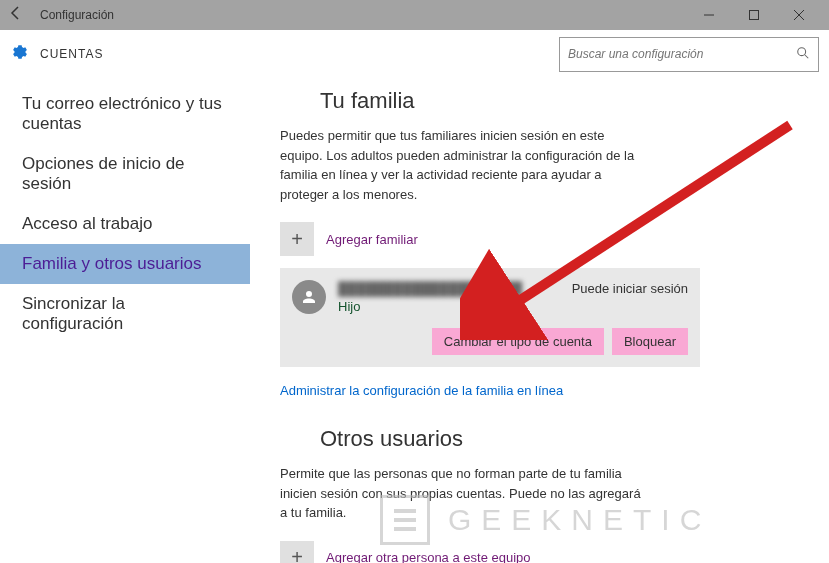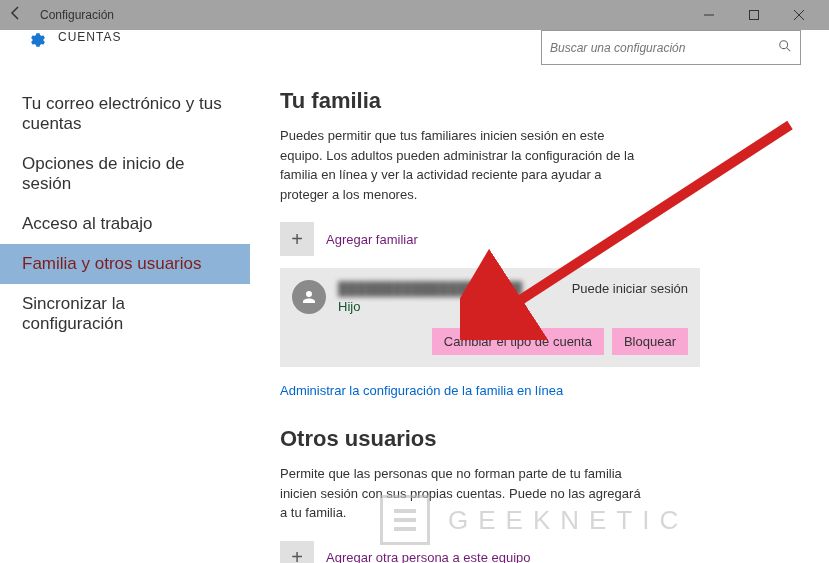--- a/index.html
+++ b/index.html
@@ -4,34 +4,34 @@
   <style>
     * { margin: 0; padding: 0; box-sizing: border-box; font-family: "Segoe UI", Tahoma, sans-serif; }
     body { background: #fff; width: 829px; height: 563px; overflow: hidden; position: relative; }
     
     .titlebar { height: 30px; display: flex; align-items: center; padding: 0 8px; background: #a3a3a3; }
     .titlebar .back { width: 24px; cursor: pointer; color: #333; }
     .titlebar .title { font-size: 12px; color: #333; margin-left: 8px; flex: 1; }
     .titlebar .controls { display: flex; gap: 0; }
     .titlebar .controls div { width: 45px; height: 30px; display: flex; align-items: center; justify-content: center; cursor: pointer; color: #333; }
     
-    .header { height: 48px; display: flex; align-items: flex-start; padding: 0 28px; }
+    .header { height: 48px; display: flex; align-items: center; padding: 0 10px; }
     .header .gear { color: #1976d2; margin-right: 10px; }
     .header .label { font-size: 12px; letter-spacing: 1px; color: #333; flex: 1; }
     .header .search { width: 260px; height: 35px; border: 1px solid #999; display: flex; align-items: center; padding: 0 8px; }
     .header .search input { border: none; outline: none; flex: 1; font-size: 12px; font-style: italic; color: #888; background: transparent; }
     .header .search .sicon { color: #666; font-size: 14px; }
     
     .body { display: flex; height: calc(100% - 78px); }
     .sidebar { width: 250px; padding-top: 6px; }
     .sidebar-item { padding: 10px 22px; font-size: 17px; color: #333; cursor: pointer; }
-    .sidebar-item.active { background: #8db3d9; color: #7f1d1d; }
+    .sidebar-item.active { background: #8db3d9; color: #4c1d95; }
     
     .main { flex: 1; padding: 10px 30px 0 30px; overflow-y: auto; }
-    .main h1 { font-size: 22px; font-weight: 700; color: #333; margin-bottom: 12px; }
+    .main h1 { font-size: 22px; font-weight: 400; color: #333; margin-bottom: 12px; margin-left: 40px; }
     .main p.desc { font-size: 13px; color: #333; line-height: 1.5; max-width: 370px; margin-bottom: 18px; }
     
     .add-row { display: flex; align-items: center; margin-bottom: 12px; cursor: pointer; }
     .plus-box { width: 34px; height: 34px; background: #e0e0e0; display: flex; align-items: center; justify-content: center; font-size: 20px; color: #555; margin-right: 12px; }
     .add-row .label { font-size: 13px; color: #701a75; }
     
     .member-card { background: #e8e8e8; padding: 12px; max-width: 420px; margin-bottom: 14px; }
     .member-top { display: flex; align-items: center; }
     .avatar { width: 34px; height: 34px; border-radius: 50%; background: #8a8a8a; display: flex; align-items: center; justify-content: center; margin-right: 12px; flex-shrink: 0; }
     .avatar svg { fill: #fff; }
@@ -44,21 +44,21 @@
     .btn { background: #f9a8d4; border: none; padding: 6px 12px; font-size: 13px; cursor: pointer; color: #333; }
     
     .link { color: #0066cc; font-size: 13px; cursor: pointer; margin-bottom: 28px; display: inline-block; }
     
     .arrow-overlay { position: absolute; top: 110px; left: 460px; pointer-events: none; }
     
     .watermark { position: absolute; bottom: 18px; left: 380px; display: flex; align-items: center; opacity: 0.6; pointer-events: none; }
     .watermark .logo { width: 50px; height: 50px; border: 3px solid #bbb; display: flex; align-items: center; justify-content: center; margin-right: 18px; }
     .watermark .logo .bars { display: flex; flex-direction: column; gap: 5px; }
     .watermark .logo .bars div { width: 22px; height: 4px; background: #bbb; }
-    .watermark .text { font-size: 26px; letter-spacing: 10px; color: #bbb; font-weight: 300; }
+    .watermark .text { font-size: 30px; letter-spacing: 10px; color: #bbb; font-weight: 300; }
     
     .main::-webkit-scrollbar { width: 14px; }
     .main::-webkit-scrollbar-track { background: #f0f0f0; }
     .main::-webkit-scrollbar-thumb { background: #c0c0c0; }
   </style>
 </head>
 <body>
 
 <div class="titlebar">
   <div class="back">

